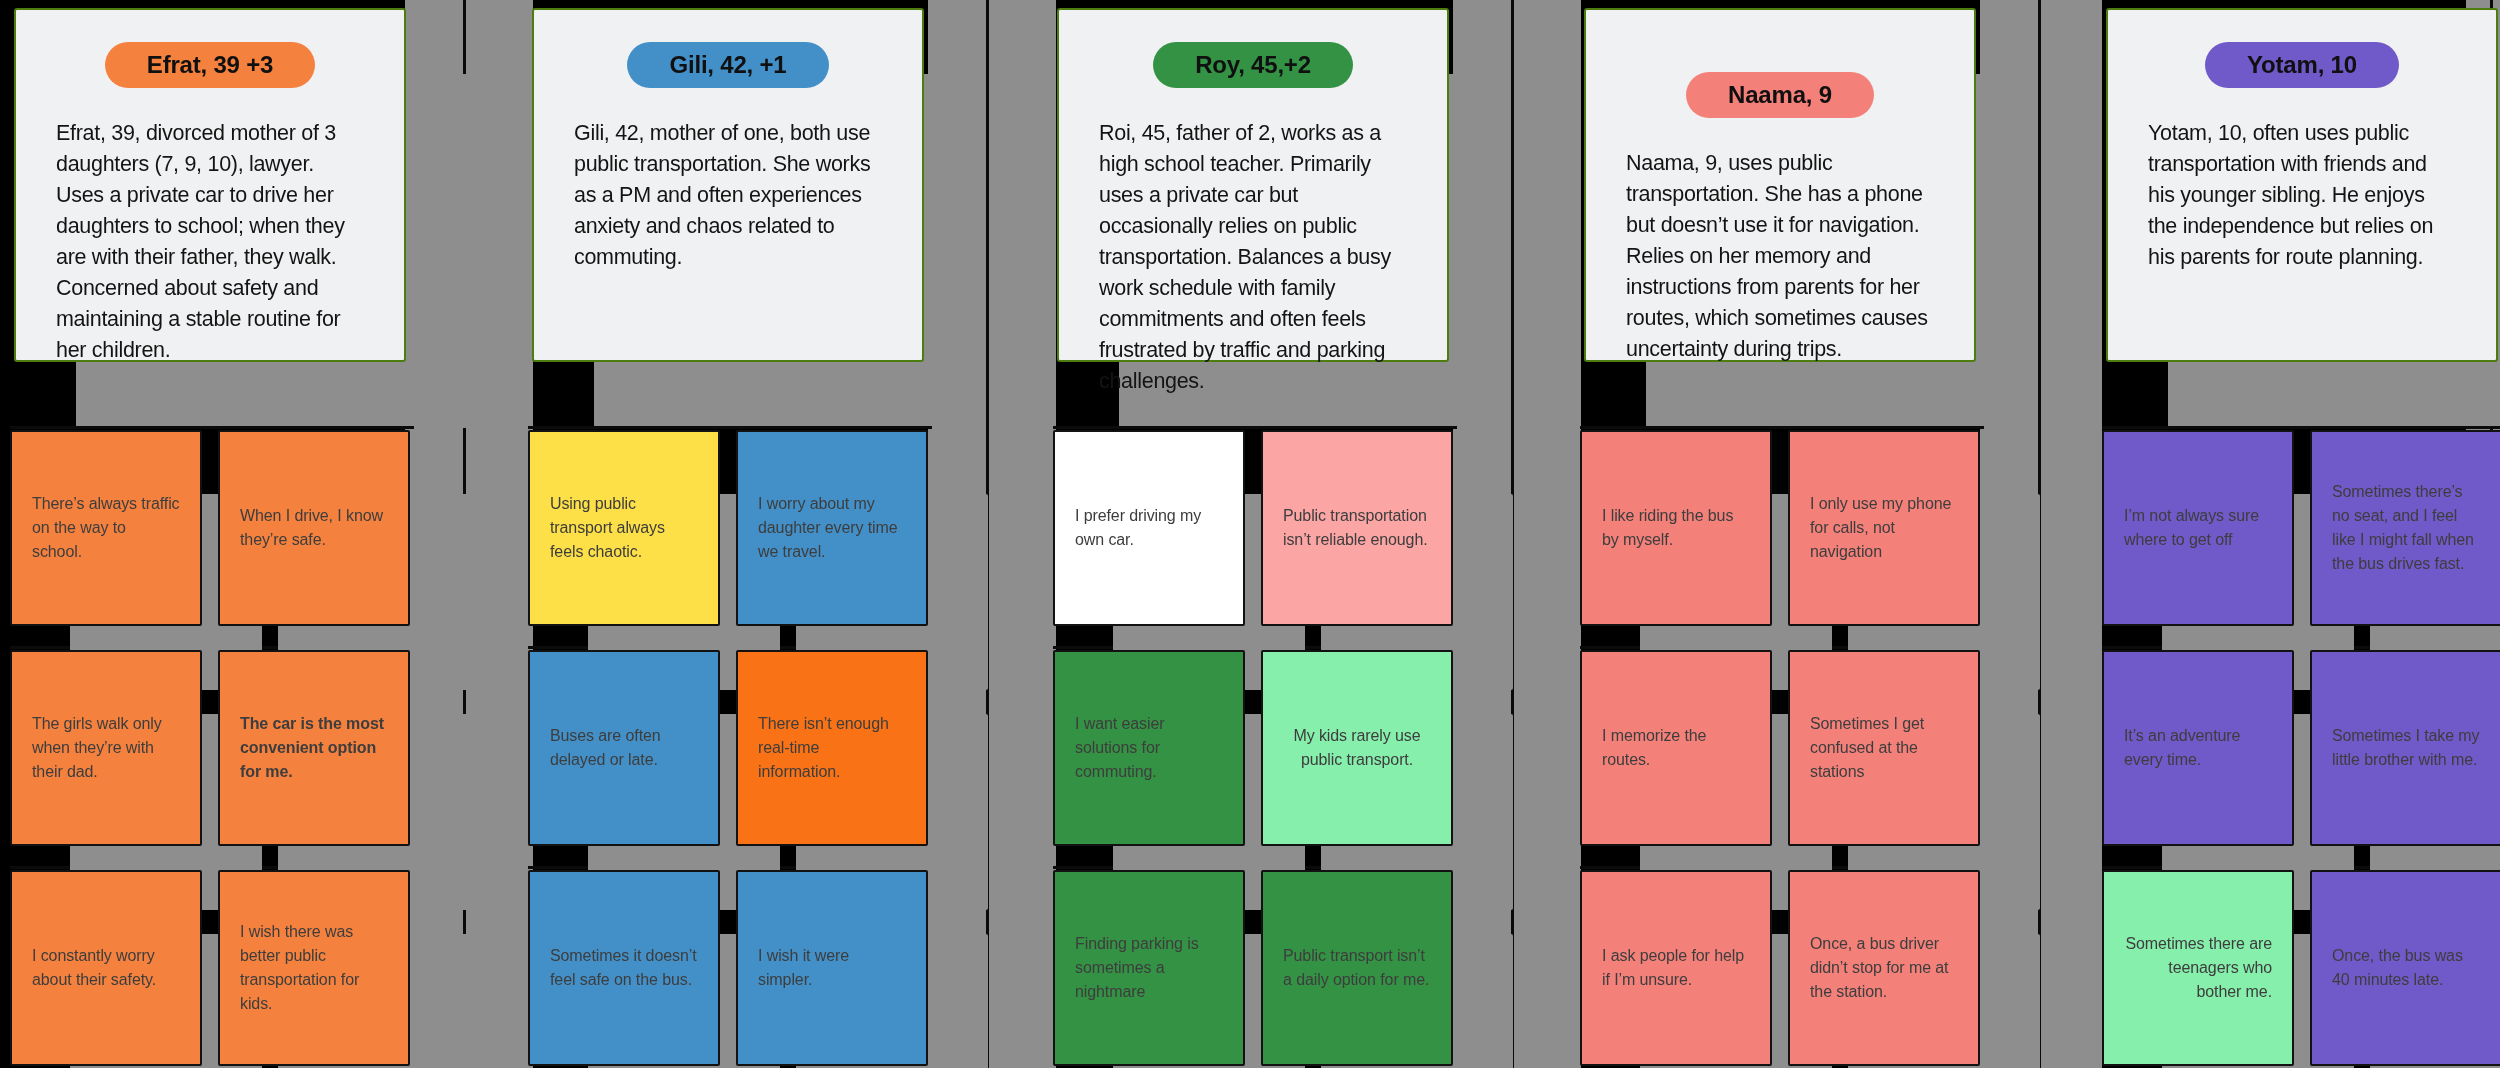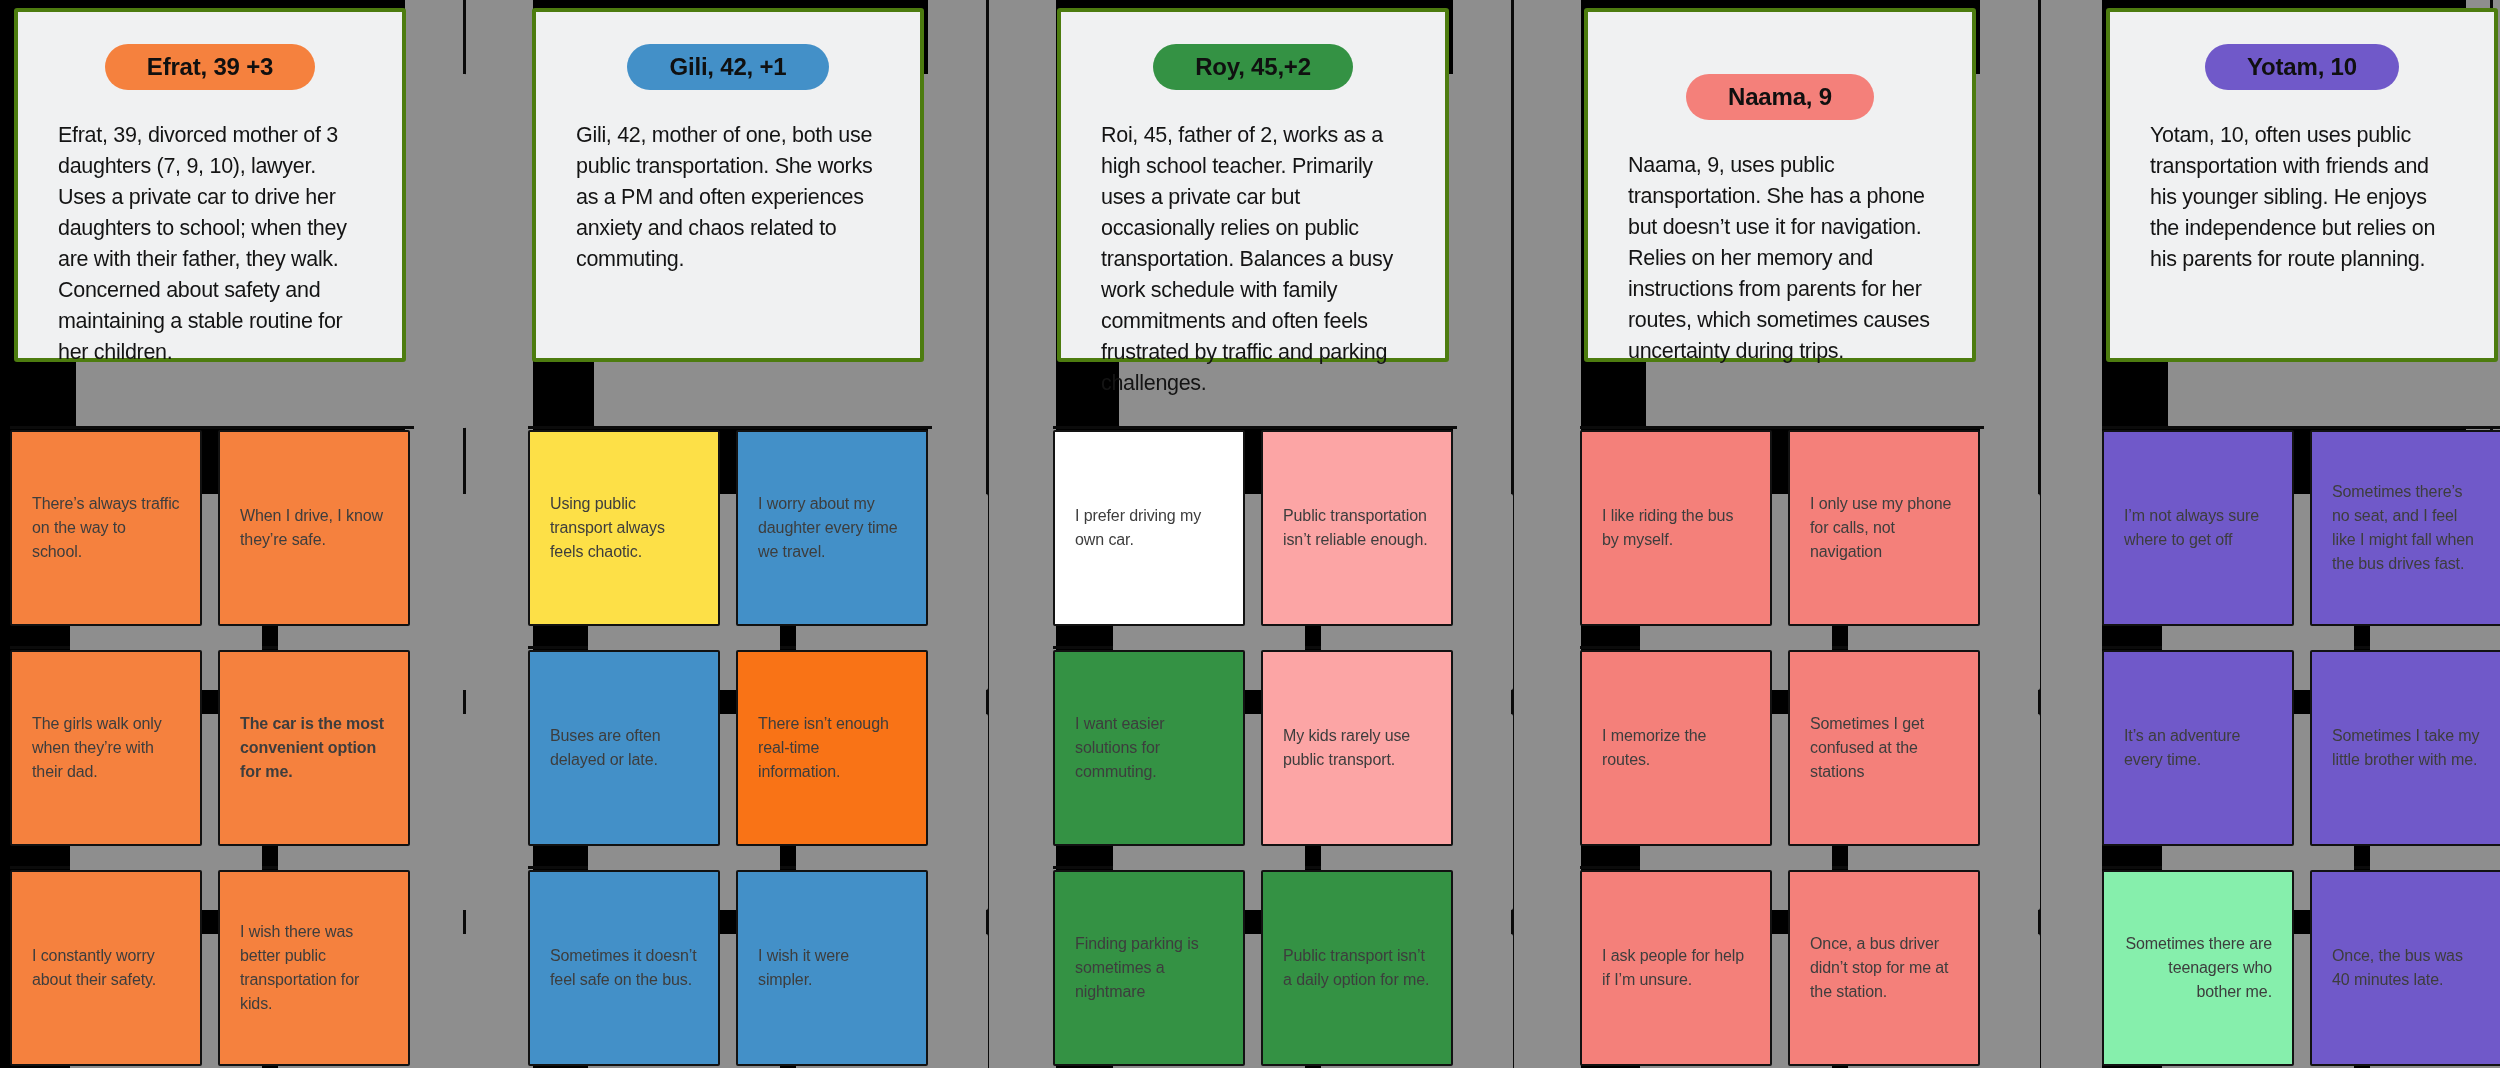--- a/index.html
+++ b/index.html
@@ -27,21 +27,21 @@
   .c1{left:528px;}
   .c2{left:1053px;}
   .c3{left:1580px;}
   .c4{left:2102px;}
 
   .card{
     box-sizing:border-box;
     margin-left:4px;
     width:392px;height:354px;
     background:#f0f1f2;
-    border:4px solid #4d7c0f;
+    border:2px solid #4d7c0f;
     border-radius:3px;
     box-shadow:62px 66px 0 #8e8e8e;
     padding:26px 40px;
   }
   .badge{
     width:max-content;
     margin:6px auto 0;
     padding:9px 42px;
     border-radius:26px;
     font-size:24px;
@@ -146,21 +146,21 @@
       <div class="badge" style="background-color: rgb(52, 146, 68);">Roy, 45,+2</div>
       <p class="desc">Roi, 45, father of 2, works as a high school teacher. Primarily uses a private car but occasionally relies on public transportation. Balances a busy work schedule with family commitments and often feels frustrated by traffic and parking challenges.</p>
     </div>
     <div class="rowline rl0"></div>
     <div class="rowline rl1"></div>
     <div class="rowline rl2"></div>
     <div class="notes">
       <div class="note" style="background-color: #ffffff;">I prefer driving my own car.</div>
       <div class="note" style="background-color: #fca5a5;">Public transportation isn’t reliable enough.</div>
       <div class="note" style="background-color: rgb(52, 146, 68);">I want easier solutions for commuting.</div>
-      <div class="note" style="background-color: #fca5a5;">My kids rarely use public transport.</div>
+      <div class="note" style="background-color: #86efac; text-align: center;">My kids rarely use public transport.</div>
       <div class="note" style="background-color: rgb(52, 146, 68);">Finding parking is sometimes a nightmare</div>
       <div class="note" style="background-color: rgb(52, 146, 68);">Public transport isn’t a daily option for me.</div>
     </div>
   </section>
 
   <section class="col c3">
     <div class="card">
       <div class="badge" style="background-color: rgb(244, 128, 122); margin-top: 36px;">Naama, 9</div>
       <p class="desc">Naama, 9, uses public transportation. She has a phone but doesn’t use it for navigation. Relies on her memory and instructions from parents for her routes, which sometimes causes uncertainty during trips.</p>
     </div>

